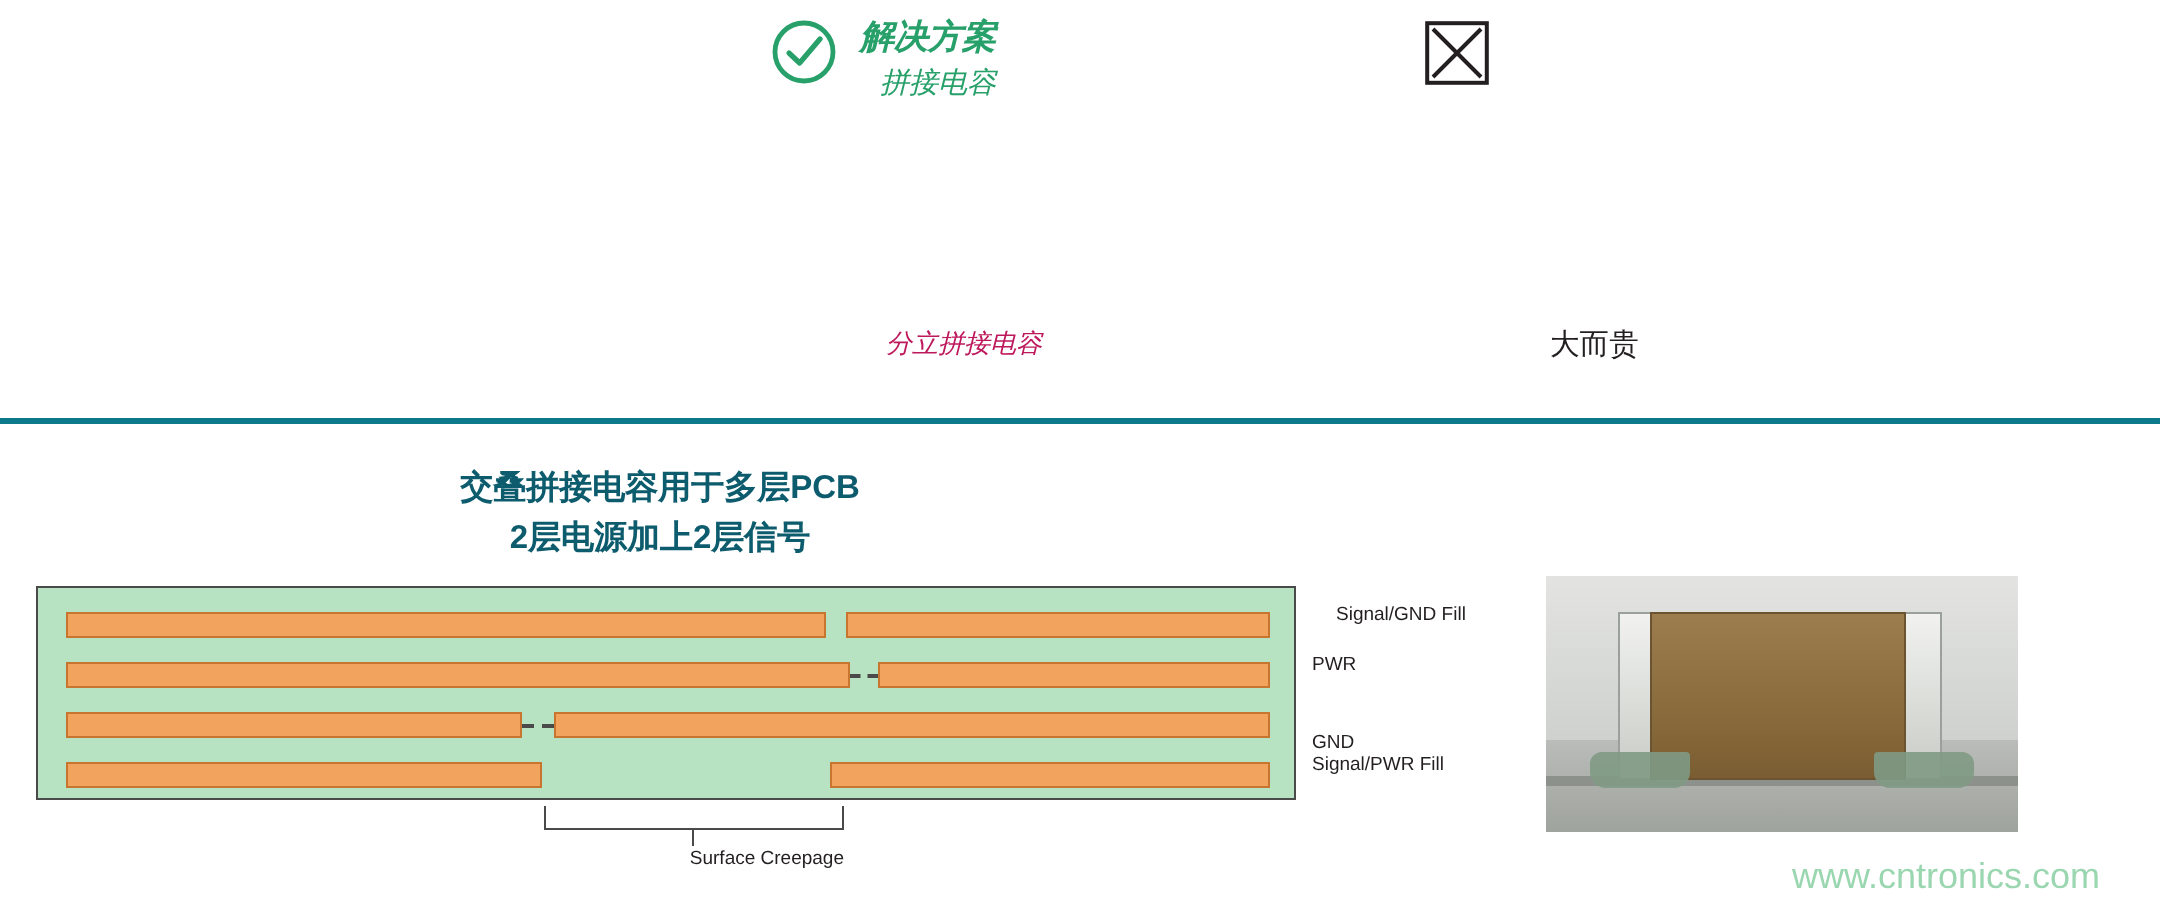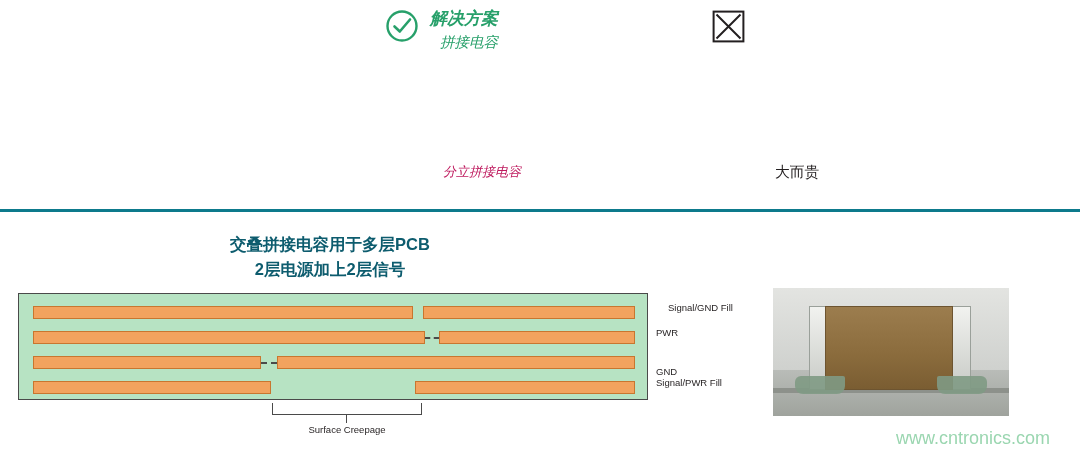--- a/index.html
+++ b/index.html
@@ -196,21 +196,21 @@
     top: 12px;
     width: 1px;
     height: 8px;
     background: #4a4a4a;
   }
   .creep-label {
     position: absolute;
     left: 0;
     top: 21px;
     width: 150px;
-    text-align: center;
+    text-align: right;
     font-size: 9.5px;
     color: #231f20;
   }
 
   
   .cap-photo {
     position: absolute;
     left: 773px;
     top: 288px;
     width: 236px;

